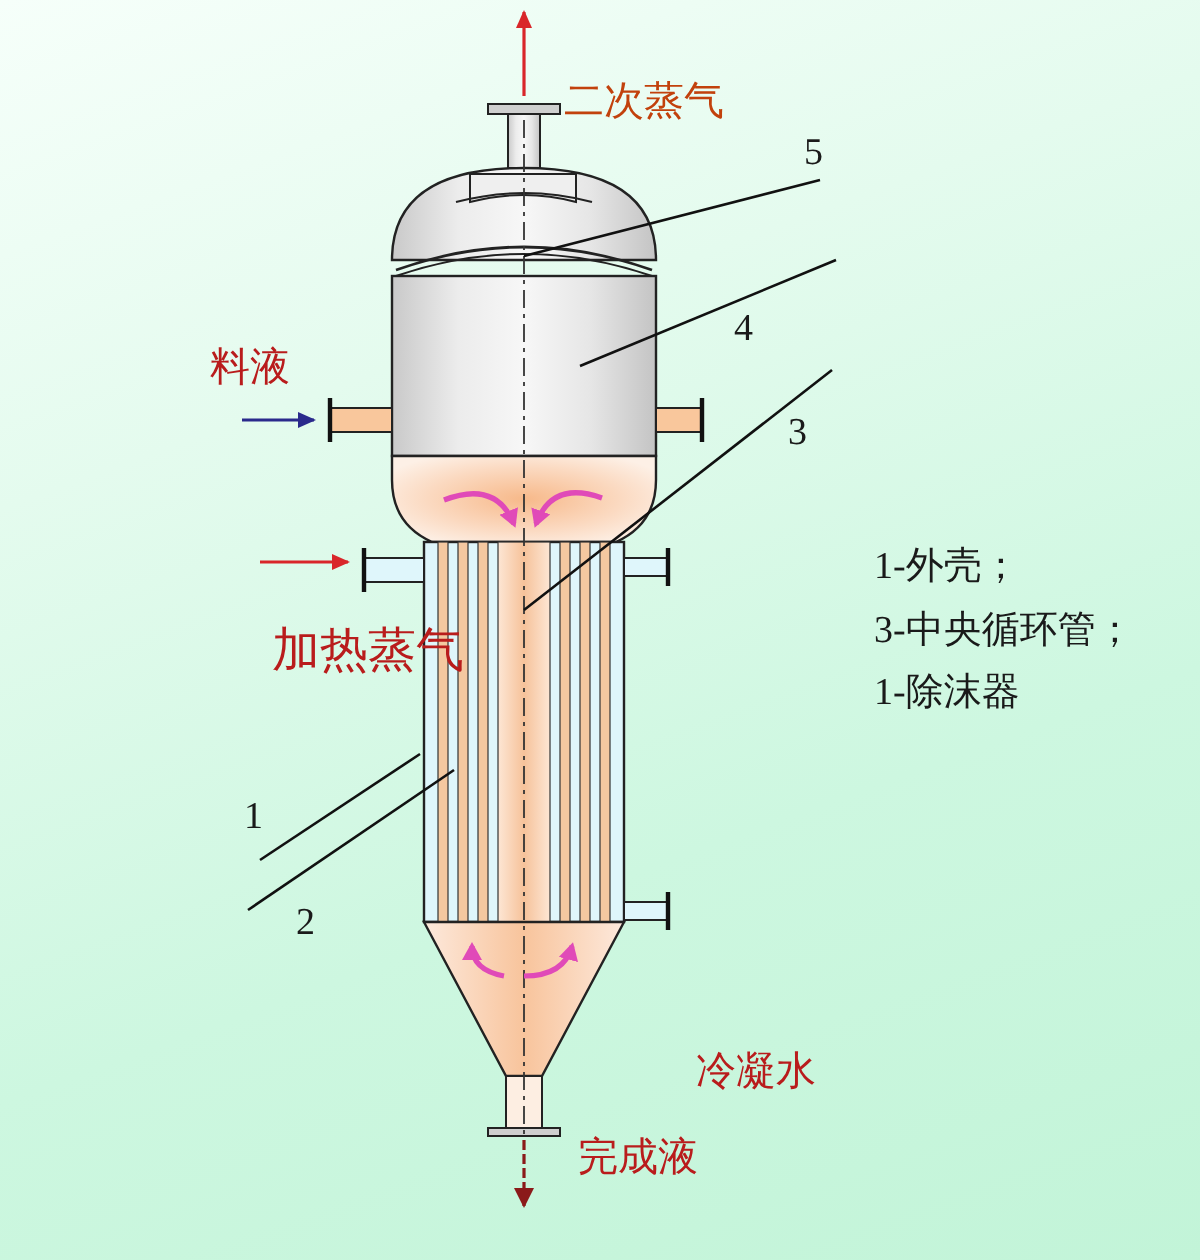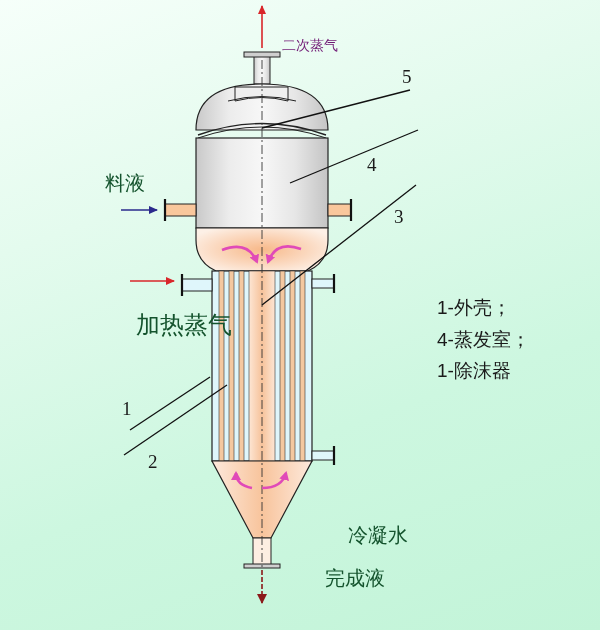--- a/index.html
+++ b/index.html
@@ -3,30 +3,30 @@
 <meta charset="utf-8">
 <style>
   html, body { margin: 0; padding: 0; }
   body {
     width: 600px; height: 630px; overflow: hidden; position: relative;
     background: linear-gradient(160deg, #f6fffa 0%, #e4fbee 30%, #cdf7e0 65%, #c2f4d8 100%);
     font-family: "DejaVu Serif", "Liberation Serif", serif;
   }
   #diagram { position: absolute; left: 0; top: 0; width: 600px; height: 630px; }
   .lbl {
-    position: absolute; white-space: nowrap; color: #14532d;
+    position: absolute; white-space: nowrap; color: #b91c1c;
     font-family: "DejaVu Sans", "Liberation Sans", sans-serif;
   }
   .num {
     position: absolute; font-size: 19px; color: #1a1a1a;
     font-family: "Liberation Serif", "DejaVu Serif", serif;
   }
   .legend {
-    position: absolute; left: 437px; top: 292px;
-    font-family: Liberation Sans, sans-serif;
+    position: absolute; left: 437px; top: 268px;
+    font-family: Liberation Serif, serif;
     font-size: 19px; color: #1a1a1a; line-height: 31.5px;
   }
   .legend div { white-space: nowrap; }
 </style>
 </head>
 <body>
 
 <svg id="diagram" viewBox="0 0 600 630" xmlns="http://www.w3.org/2000/svg">
   <defs>
     <linearGradient id="grayV" x1="0" x2="1" y1="0" y2="0">
@@ -164,29 +164,29 @@
 
   <g stroke="#111" stroke-width="1.3" fill="none">
     <line x1="262" y1="128" x2="410" y2="90"></line>
     <line x1="290" y1="183" x2="418" y2="130"></line>
     <line x1="262" y1="305" x2="416" y2="185"></line>
     <line x1="210" y1="377" x2="130" y2="430"></line>
     <line x1="227" y1="385" x2="124" y2="455"></line>
   </g>
 </svg>
 
-<div class="lbl" style="left:282px; top:37px; font-size:14px; color:#701a75;">二次蒸气</div>
+<div class="lbl" style="left:282px; top:37px; font-size:20px; color:#c2410c;">二次蒸气</div>
 <div class="lbl" style="left:105px; top:170px; font-size:20px;">料液</div>
 <div class="lbl" style="left:100px; top:309px; font-size:24px;margin-left:36px;">加热蒸气</div>
 <div class="lbl" style="left:348px; top:474px; font-size:20px;margin-top:48px;">冷凝水</div>
-<div class="lbl" style="left:325px; top:565px; font-size:20px;">完成液</div>
+<div class="lbl" style="left:289px; top:565px; font-size:20px;">完成液</div>
 
 <div class="num" style="left:402px; top:66px;">5</div>
 <div class="num" style="left:367px; top:154px;">4</div>
 <div class="num" style="left:394px; top:206px;">3</div>
 <div class="num" style="left:122px; top:398px;">1</div>
 <div class="num" style="left:148px; top:451px;">2</div>
 
 <div class="legend">
   <div>1-外壳；</div>
-  <div>4-蒸发室；</div>
+  <div>3-中央循环管；</div>
   <div>1-除沫器</div>
 </div>
 
 </body></html>

